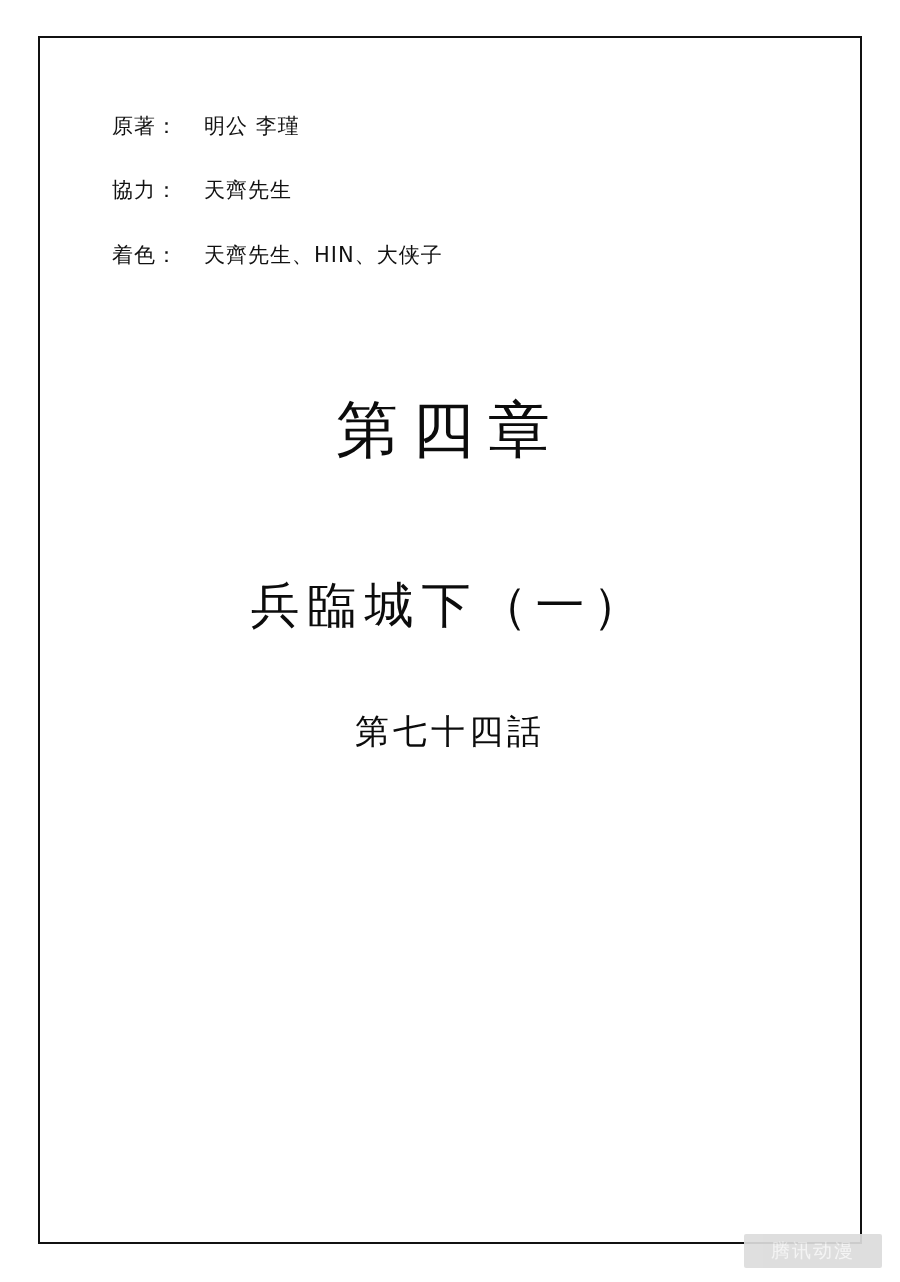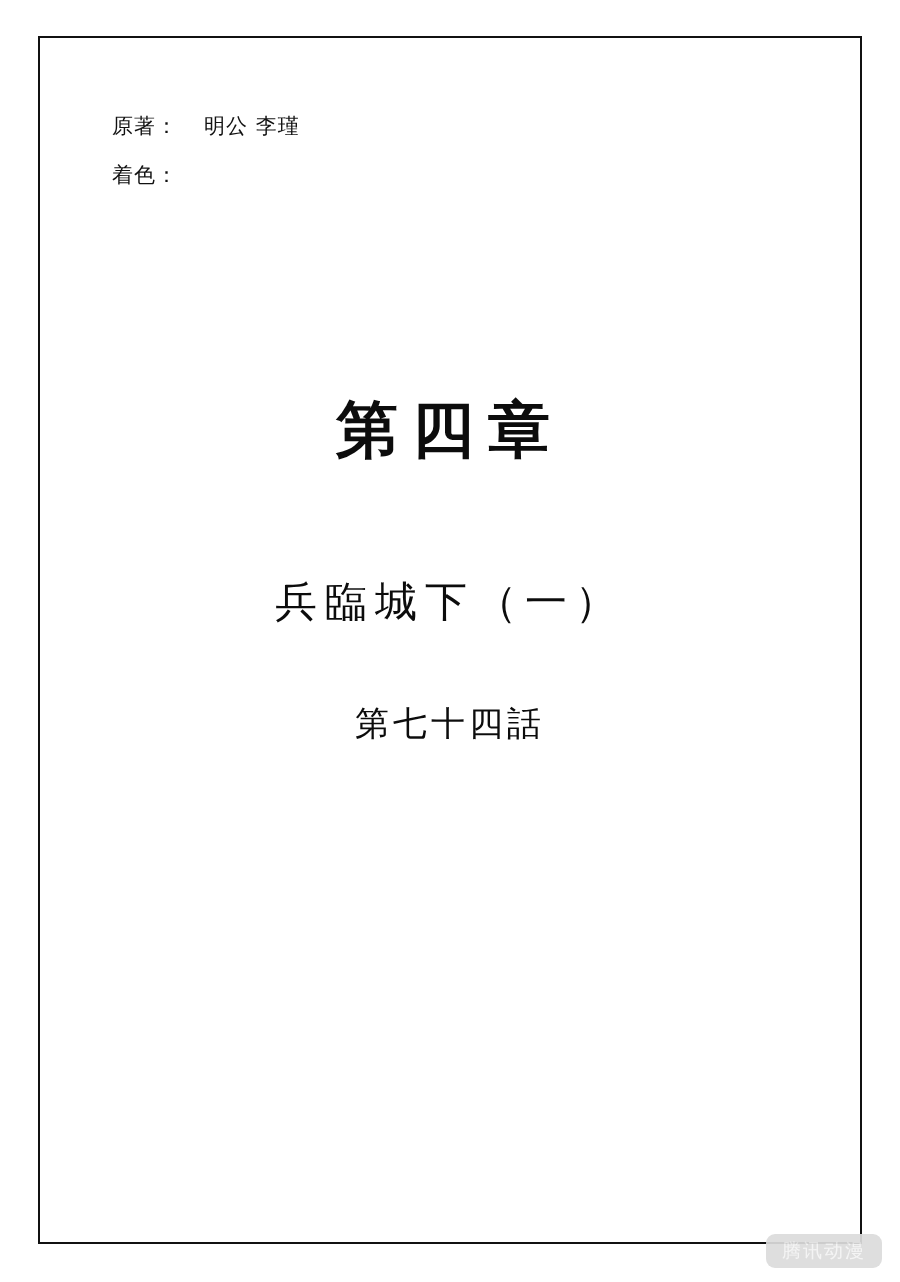--- a/index.html
+++ b/index.html
@@ -61,26 +61,26 @@
     top: 355px;
     text-align: center;
   }
 
   .chapter-number {
     font-size: 62px;
     letter-spacing: 14px;
     color: #0c0c0c;
     line-height: 1.2;
     font-family: "DejaVu Serif", serif;
-    font-weight: 700;
+    font-weight: 400;
   }
 
   .chapter-title {
     margin-top: 110px;
-    font-size: 42px;
+    font-size: 49px;
     letter-spacing: 8px;
     color: #0c0c0c;
     line-height: 1.2;
     font-family: "DejaVu Serif", serif;
     font-weight: 500;
   }
 
   .episode-number {
     margin-top: 75px;
     font-size: 34px;
@@ -88,46 +88,51 @@
     color: #0c0c0c;
     line-height: 1.2;
     font-family: "DejaVu Serif", serif;
     font-weight: 500;
   }
 
   .watermark {
     position: absolute;
     right: 18px;
     bottom: 14px;
-    width: 116px;
+    width: 138px;
     height: 34px;
     background: #dcdcdc;
     color: #f4f4f4;
     font-size: 19px;
     letter-spacing: 2px;
     display: flex;
     align-items: center;
     justify-content: center;
-    border-radius: 9px;
+    border-radius: 2px;
     opacity: 0.92;
     font-family: Liberation Serif, serif;
   }
 </style>
 </head>
 <body>
 
 <div class="page-frame">
 
   <div class="credits">
     <div class="credit-line">
       <span class="credit-label">原著：</span>
       <span class="credit-value">明公 李瑾</span>
     </div>
     <div class="credit-line">
+      <span class="credit-label">協力：</span>
+      <span class="credit-value">天齊先生</span>
+    </div>
+    <div class="credit-line">
       <span class="credit-label">着色：</span>
+      <span class="credit-value">天齊先生、HIN、大侠子</span>
     </div>
   </div>
 
   <div class="title-block">
     <div class="chapter-number">第四章</div>
     <div class="chapter-title">兵臨城下（一）</div>
     <div class="episode-number">第七十四話</div>
   </div>
 
 </div>

